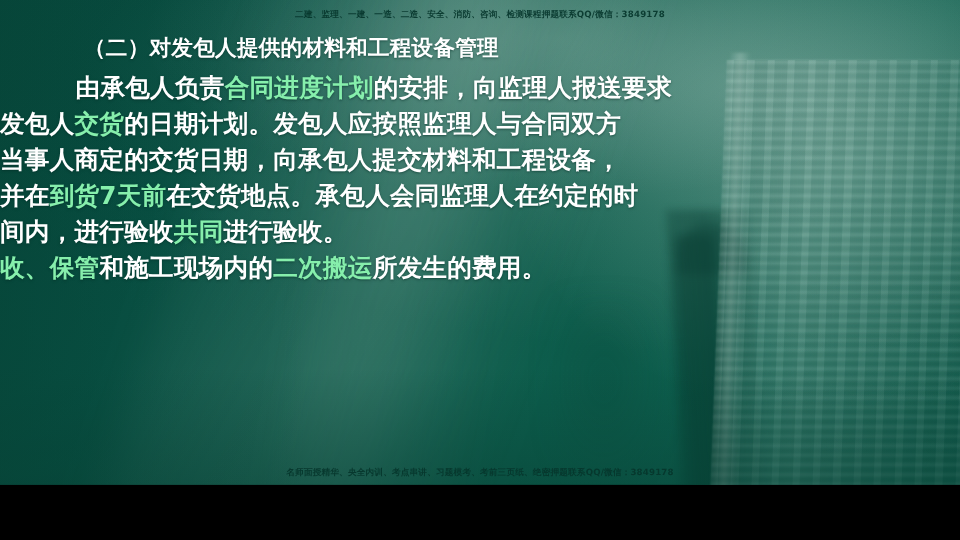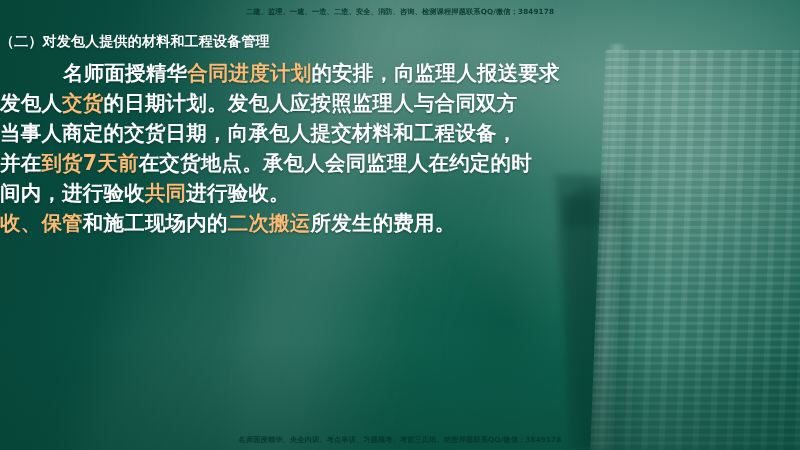--- a/index.html
+++ b/index.html
@@ -3,21 +3,21 @@
 <meta charset="utf-8">
 <style>
   html, body {
     margin: 0;
     padding: 0;
     background: #000;
   }
   .slide {
     position: relative;
     width: 800px;
-    height: 450px;
+    height: 404px;
     overflow: hidden;
     background: #0a5042;
     font-family: "DejaVu Sans", "Liberation Sans", sans-serif;
     -webkit-font-smoothing: antialiased;
   }
 
   
   .bg-base {
     position: absolute;
     inset: 0;
@@ -175,26 +175,27 @@
   .line {
     color: #ffffff;
     font-size: 20.5px;
     font-weight: bold;
     line-height: 30px;
     letter-spacing: 0.2px;
     white-space: nowrap;
     text-shadow: 0 1px 2px rgba(0,40,32,0.55);
   }
   .title-line {
-    font-size: 14px;
+    padding-left: 70px;
+    font-size: 18px;
     margin-bottom: 2px;
   }
   .indent-1 { padding-left: 63px; }
   .indent-0 { }
-  .hl { color: #fdba74; }
+  .hl { color: #86efac; }
 </style>
 </head>
 <body>
 
 <div class="slide">
 
   <div class="bg-base"></div>
   <div class="bg-haze"></div>
   <div class="bg-streak"></div>
   <div class="bg-streak2"></div>
@@ -205,21 +206,21 @@
   <div class="tower-edge"></div>
   <div class="tower-main"></div>
   <div class="tower-main-cols"></div>
   <div class="vignette"></div>
 
   <div class="banner banner-top">二建、监理、一建、一造、二造、安全、消防、咨询、检测课程押题联系QQ/微信：3849178</div>
 
   <div class="content">
     <div class="line title-line">（二）对发包人提供的材料和工程设备管理</div>
     <div id="lines-host">
-        <div class="line indent-1"><span>名师面授精华</span><span class="hl">合同进度计划</span><span>的安排，向监理人报送要求</span></div>
+        <div class="line indent-1"><span>由承包人负责</span><span class="hl">合同进度计划</span><span>的安排，向监理人报送要求</span></div>
         <div class="line indent-0"><span>发包人</span><span class="hl">交货</span><span>的日期计划。发包人应按照监理人与合同双方</span></div>
         <div class="line indent-0"><span>当事人商定的交货日期，向承包人提交材料和工程设备，</span></div>
         <div class="line indent-0"><span>并在</span><span class="hl">到货7天前</span><span>在交货地点。承包人会同监理人在约定的时</span></div>
         <div class="line indent-0"><span>间内，进行验收</span><span class="hl">共同</span><span>进行验收。</span></div>
         <div class="line indent-0"><span class="hl">收、保管</span><span>和施工现场内的</span><span class="hl">二次搬运</span><span>所发生的费用。</span></div>
       </div>
   </div>
 
   <div class="banner banner-bottom">名师面授精华、央全内训、考点串讲、习题模考、考前三页纸、绝密押题联系QQ/微信：3849178</div>
 </div>

